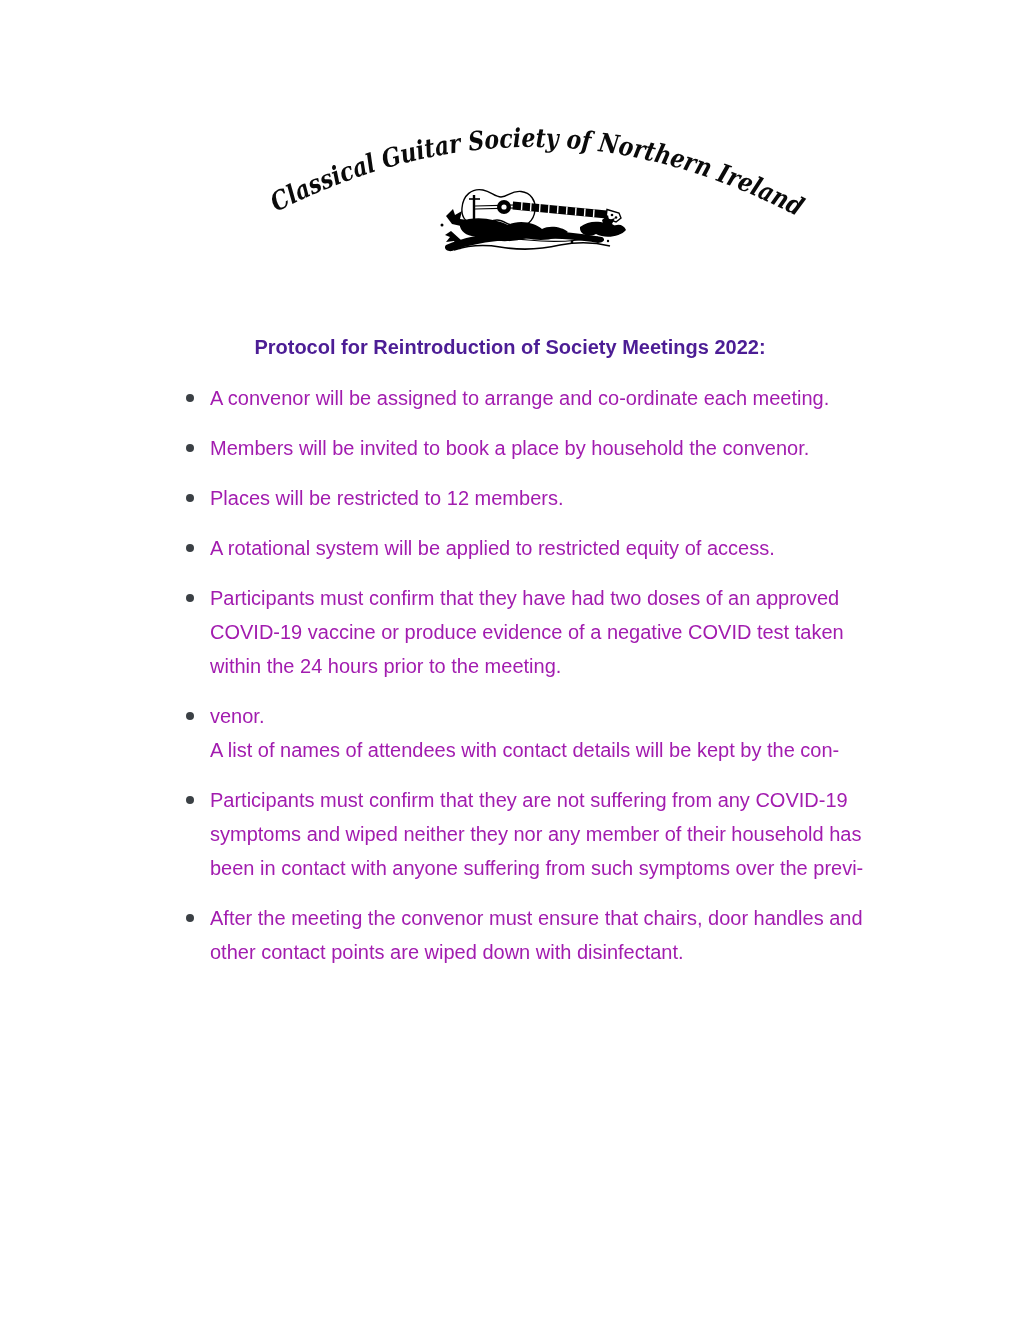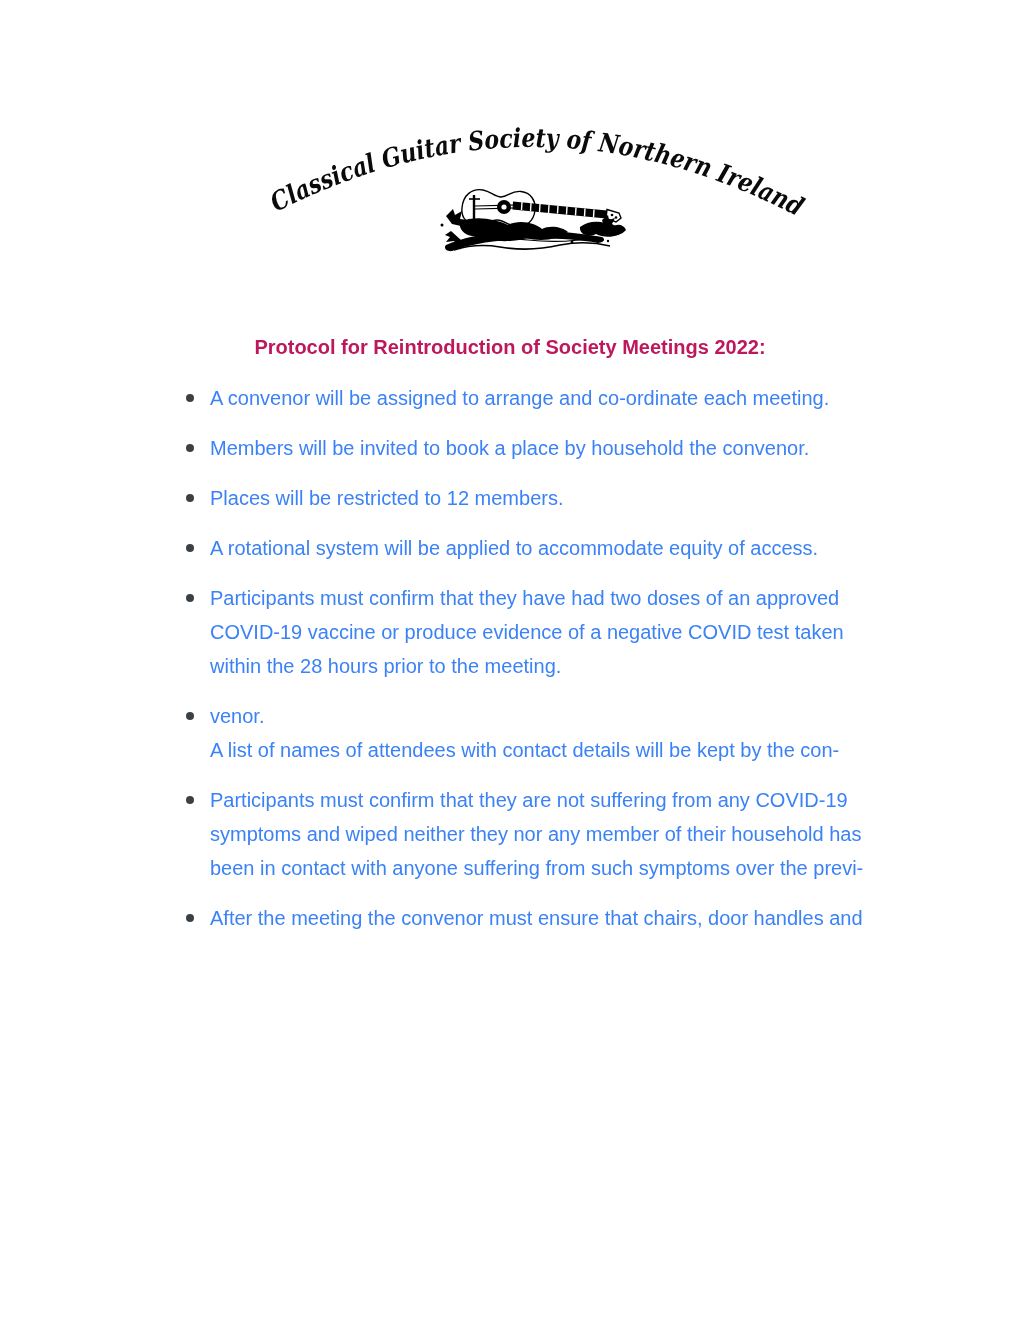--- a/index.html
+++ b/index.html
@@ -33,33 +33,33 @@
     position: absolute;
     top: 335px;
     left: 0;
     width: 100%;
     margin: 0;
     text-align: center;
     font-family: "Liberation Sans", sans-serif;
     font-weight: bold;
     font-size: 20px;
     line-height: 24px;
-    color: #be185d;
+    color: #4c1d95;
   }
   .protocol-list {
     position: absolute;
     left: 185px;
     top: 381px;
     width: 730px;
     margin: 0;
     padding: 0;
     list-style: none;
     font-size: 20px;
     line-height: 34px;
-    color: #3b82f6;
+    color: #a21caf;
   }
   .protocol-list li {
     position: relative;
     padding-left: 25px;
     margin: 0 0 16px 0;
   }
   .bullet-dot {
     position: absolute;
     left: 1px;
     top: 13px;
@@ -158,38 +158,39 @@
       <li>
         <span class="bullet-dot"></span>
         <span class="bullet-line">Members will be invited to book a place by household the convenor.</span>
       </li>
       <li>
         <span class="bullet-dot"></span>
         <span class="bullet-line">Places will be restricted to 12 members.</span>
       </li>
       <li>
         <span class="bullet-dot"></span>
-        <span class="bullet-line">A rotational system will be applied to accommodate equity of access.</span>
+        <span class="bullet-line">A rotational system will be applied to restricted equity of access.</span>
       </li>
       <li>
         <span class="bullet-dot"></span>
         <span class="bullet-line">Participants must confirm that they have had two doses of an approved</span>
         <span class="bullet-line">COVID-19 vaccine or produce evidence of a negative COVID test taken</span>
-        <span class="bullet-line">within the 28 hours prior to the meeting.</span>
+        <span class="bullet-line">within the 24 hours prior to the meeting.</span>
       </li>
       <li>
         <span class="bullet-dot"></span>
         <span class="bullet-line">venor.</span>
         <span class="bullet-line">A list of names of attendees with contact details will be kept by the con-</span>
       </li>
       <li>
         <span class="bullet-dot"></span>
         <span class="bullet-line">Participants must confirm that they are not suffering from any COVID-19</span>
         <span class="bullet-line">symptoms and wiped neither they nor any member of their household has</span>
         <span class="bullet-line">been in contact with anyone suffering from such symptoms over the previ-</span>
       </li>
       <li>
         <span class="bullet-dot"></span>
         <span class="bullet-line">After the meeting the convenor must ensure that chairs, door handles and</span>
+        <span class="bullet-line">other contact points are wiped down with disinfectant.</span>
       </li>
     </ul>
 
 </div>
 
 </body></html>

